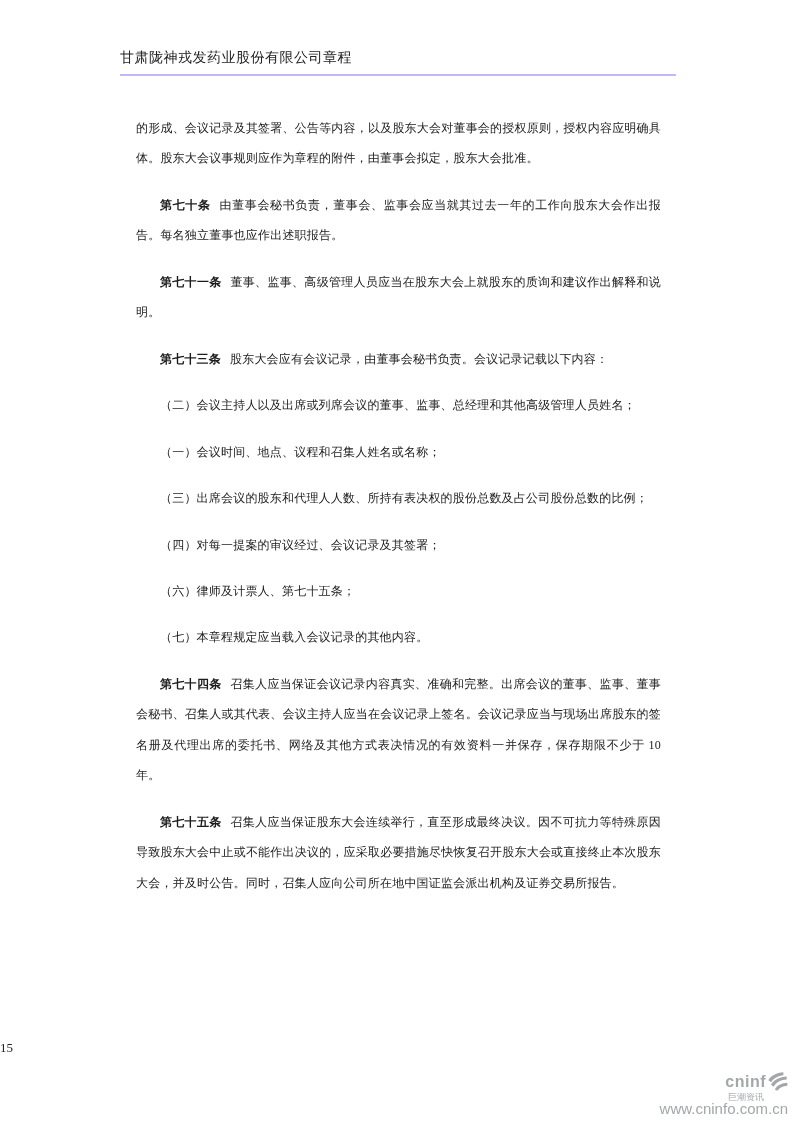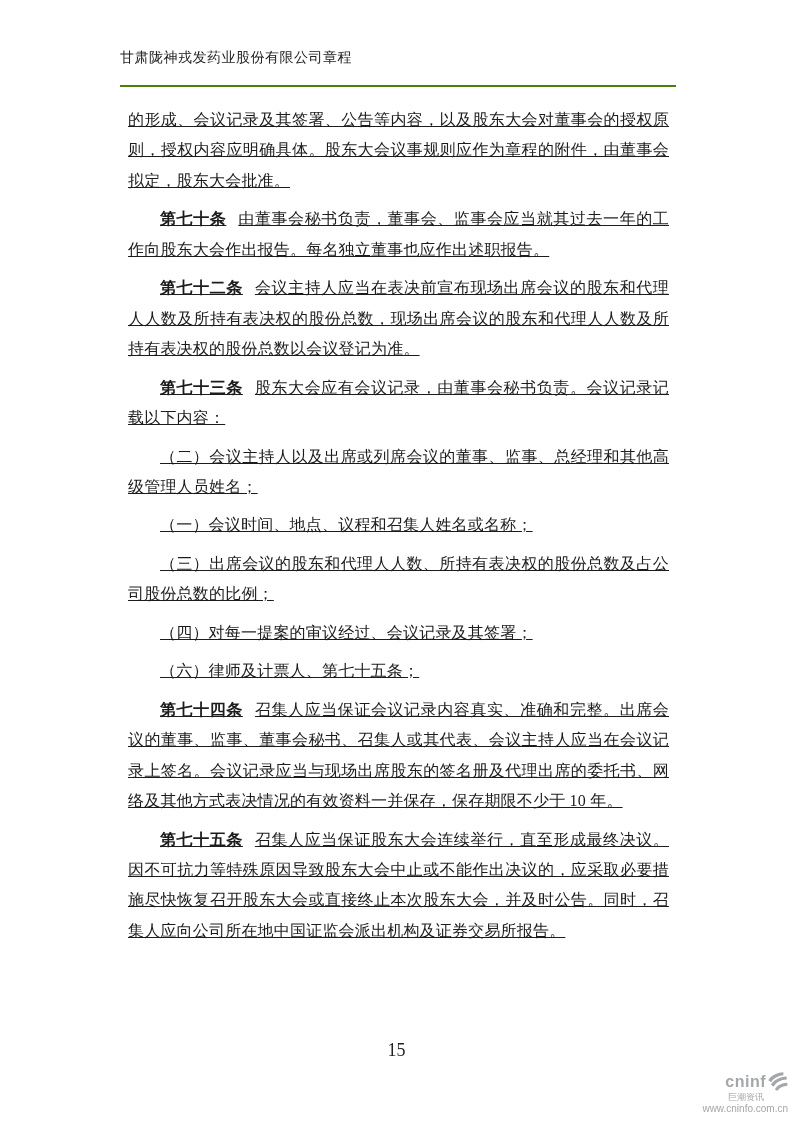--- a/index.html
+++ b/index.html
@@ -7,80 +7,80 @@
     position:relative;
     width:793px;height:1122px;
     background:#ffffff;
     overflow:hidden;
     font-family:"Liberation Serif","DejaVu Serif",serif;
     color:#1c1c1c;
   }
   
   .hdr{
     position:absolute;left:120px;top:48px;width:556px;
-    padding-bottom:17px;
-    border-bottom:2px solid #4d7c0f;
+    padding-bottom:6px;
+    border-bottom:2px solid #c4b5fd;
   }
   .hdr-title{
     font-size:14px;line-height:20px;letter-spacing:0.5px;color:#222222;
   }
   
   .content{
     position:absolute;left:120px;top:97px;width:557px;
   }
   .content p{
-    margin:8px;
-    font-size:16px;
+    margin:16px;
+    font-size:12px;
     line-height:30.45px;
     text-align:justify;
     text-justify:inter-ideograph;
     text-indent:2em;
     letter-spacing:0.2px;
-    text-decoration:underline;
   }
   .content p.no-indent{text-indent:0;}
   .art-num{font-weight:bold;margin-right:0.75em;}
   .art-num:empty{display:none;margin:0;}
   
   .page-num{
     position:absolute;left:0;top:1040px;width:100%;
-    text-align:center;font-size:18px;color:#222222;
+    font-size:13px;color:#222222;
   }
   .cninfo{
     position:absolute;right:5px;bottom:7px;
     color:#a3a7aa;
     font-family:"Liberation Sans","DejaVu Sans",sans-serif;
     text-align:right;
     margin-top:44px;
   }
   .cninfo-top{display:flex;align-items:center;justify-content:flex-end;gap:1px;}
   .cninfo-brand{font-weight:bold;font-size:16px;letter-spacing:0.5px;line-height:16px;}
   .cninfo-cn{font-size:9px;line-height:11px;margin-right:24px;}
-  .cninfo-url{font-size:10px;line-height:12px;white-space:nowrap;}
+  .cninfo-url{font-size:15px;line-height:12px;white-space:nowrap;}
   .swirl{display:block;}
 </style>
 </head>
 <body>
 
 <div class="page">
 
   <div class="hdr">
     <div class="hdr-title">甘肃陇神戎发药业股份有限公司章程</div>
   </div>
 
   <div class="content">
     <p class="no-indent"><span>的形成、会议记录及其签署、公告等内容，以及股东大会对董事会的授权原则，授权内容应明确具体。股东大会议事规则应作为章程的附件，由董事会拟定，股东大会批准。</span></p>
     <p><b class="art-num">第七十条</b><span>由董事会秘书负责，董事会、监事会应当就其过去一年的工作向股东大会作出报告。每名独立董事也应作出述职报告。</span></p>
-    <p><b class="art-num">第七十二条</b><span>会议主持人应当在表决前宣布现场出席会议的股东和代理人人数及所持有表决权的股份总数，现场出席会议的股东和代理人人数及所持有表决权的股份总数以会议登记为准。</span></p>
+    <p><b class="art-num">第七十一条</b><span>董事、监事、高级管理人员应当在股东大会上就股东的质询和建议作出解释和说明。</span></p>
     <p><b class="art-num">第七十三条</b><span>股东大会应有会议记录，由董事会秘书负责。会议记录记载以下内容：</span></p>
     <p><span>（二）会议主持人以及出席或列席会议的董事、监事、总经理和其他高级管理人员姓名；</span></p>
     <p><span>（一）会议时间、地点、议程和召集人姓名或名称；</span></p>
     <p><span>（三）出席会议的股东和代理人人数、所持有表决权的股份总数及占公司股份总数的比例；</span></p>
     <p><span>（四）对每一提案的审议经过、会议记录及其签署；</span></p>
     <p><span>（六）律师及计票人、第七十五条；</span></p>
+    <p><span>（七）本章程规定应当载入会议记录的其他内容。</span></p>
     <p><b class="art-num">第七十四条</b><span>召集人应当保证会议记录内容真实、准确和完整。出席会议的董事、监事、董事会秘书、召集人或其代表、会议主持人应当在会议记录上签名。会议记录应当与现场出席股东的签名册及代理出席的委托书、网络及其他方式表决情况的有效资料一并保存，保存期限不少于 10 年。</span></p>
     <p><b class="art-num">第七十五条</b><span>召集人应当保证股东大会连续举行，直至形成最终决议。因不可抗力等特殊原因导致股东大会中止或不能作出决议的，应采取必要措施尽快恢复召开股东大会或直接终止本次股东大会，并及时公告。同时，召集人应向公司所在地中国证监会派出机构及证券交易所报告。</span></p>
   </div>
 
   <div class="page-num">15</div>
 
   <div class="cninfo">
     <div class="cninfo-top">
       <span class="cninfo-brand">cninf</span>
       <svg class="swirl" width="21" height="21" viewBox="0 0 32 32" aria-hidden="true">

